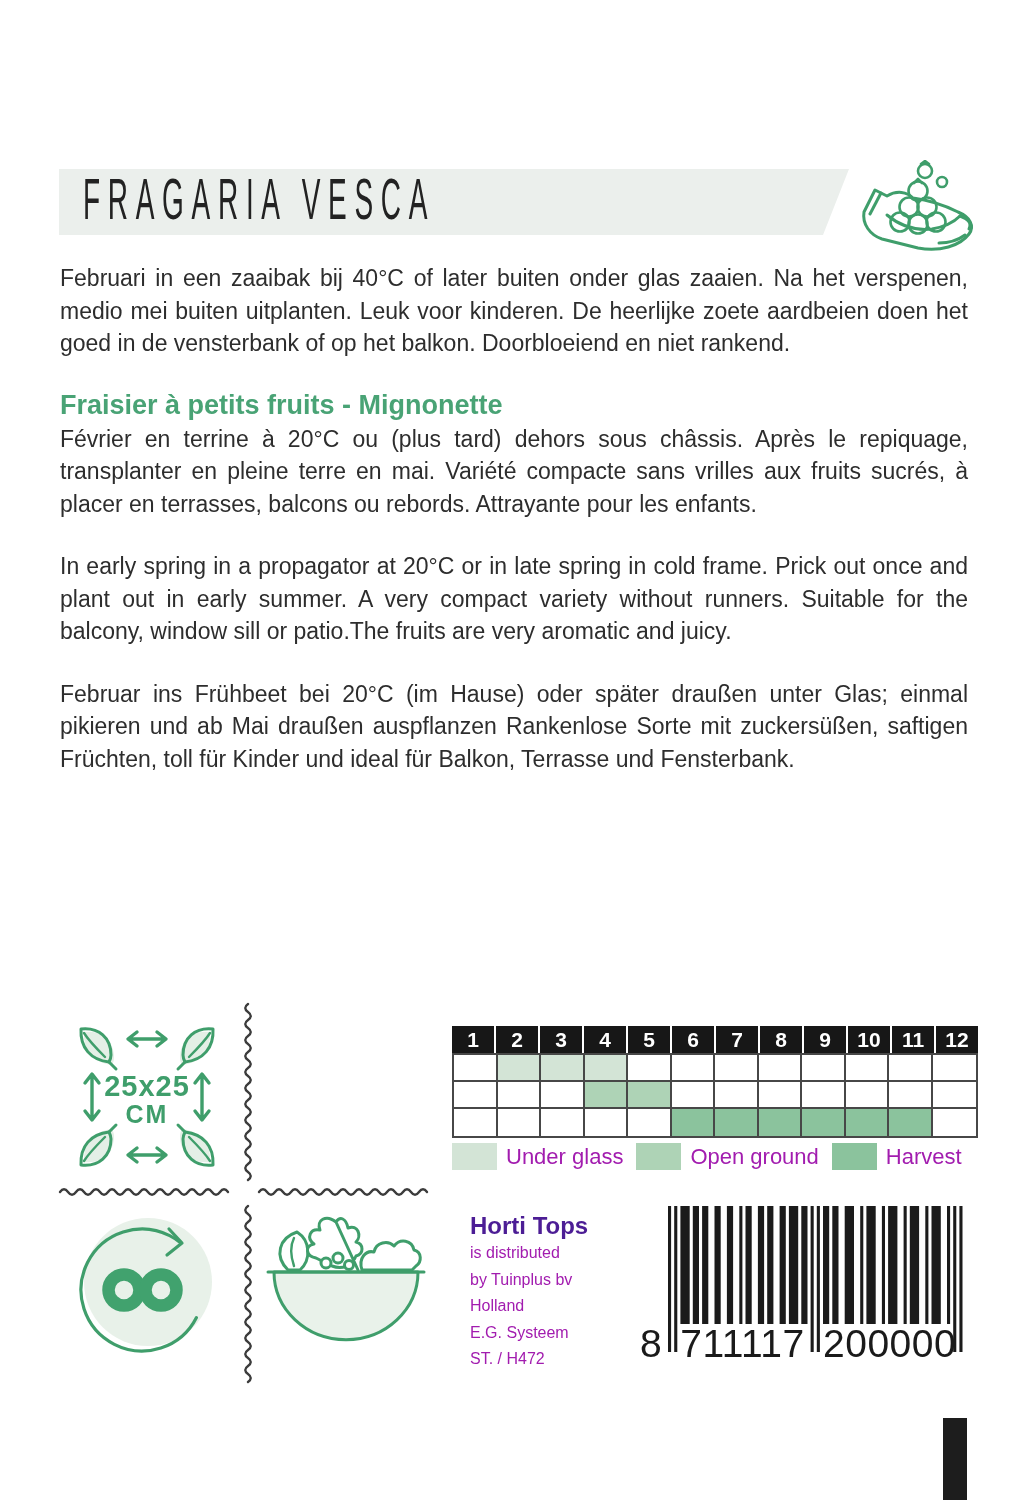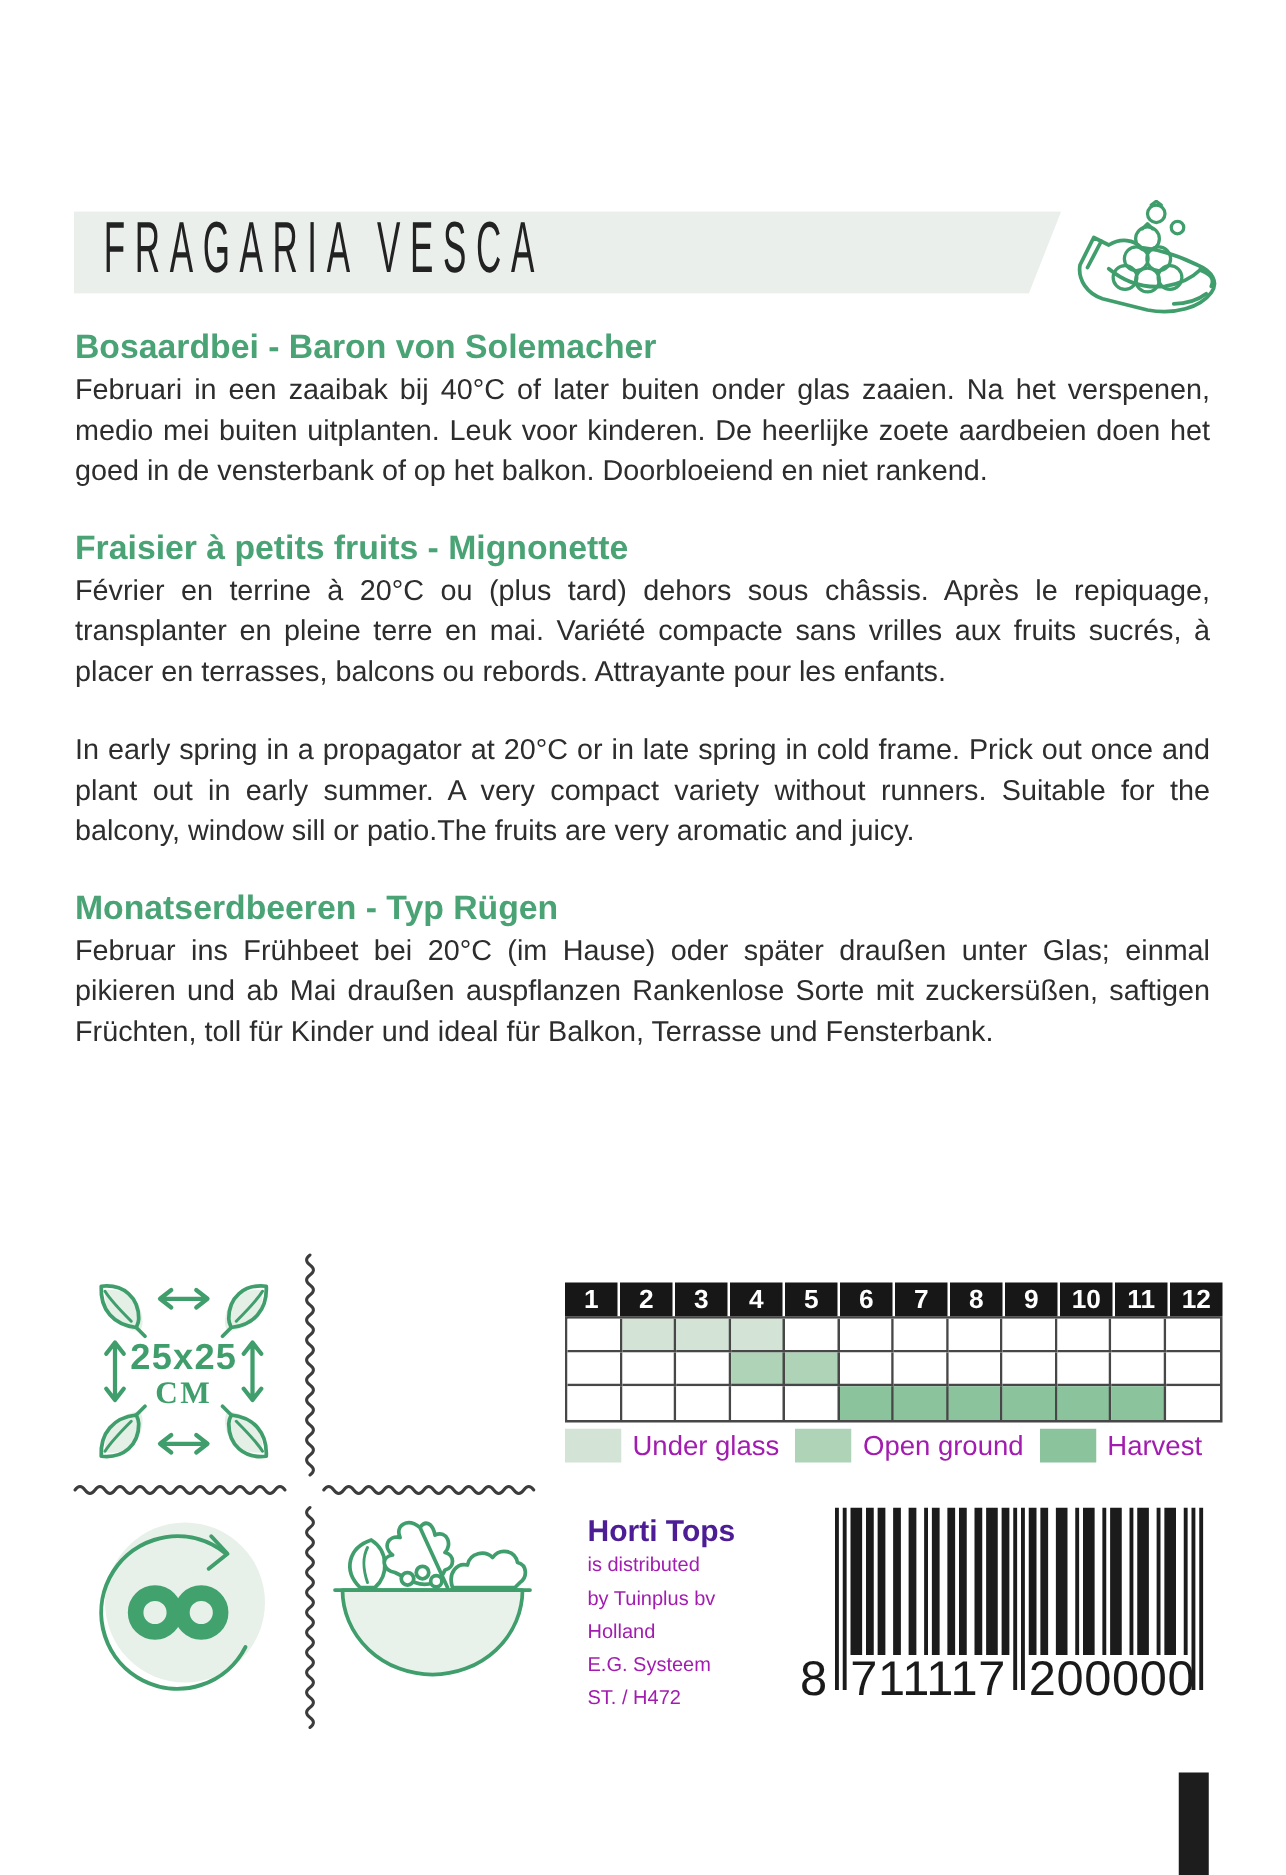--- a/index.html
+++ b/index.html
@@ -27,21 +27,21 @@
   .section p{
     margin:0;font-size:23px;line-height:32.5px;text-align:justify;color:#2d2d2d;
   }
   
   .abs{position:absolute;}
   .wavy{stroke:#3c3c3c;stroke-width:2.4;fill:none;stroke-linecap:round;}
   .spacing-label{
     position:absolute;left:73px;top:1071px;width:148px;text-align:center;color:#3f9e6b;font-weight:bold;
   }
   .spacing-label .l1{font-size:29px;line-height:30px;letter-spacing:1px;}
-  .spacing-label .l2{font-size:25px;line-height:27px;letter-spacing:2px;font-family:Liberation Serif, serif;}
+  .spacing-label .l2{font-size:25px;line-height:27px;letter-spacing:2px;}
   
   .calendar{position:absolute;left:452px;top:1026px;width:526px;}
   .cal-head{display:grid;grid-template-columns:repeat(12,1fr);gap:2px;}
   .cal-h{
     background:#171717;color:#fff;font-weight:bold;font-size:21px;height:27px;line-height:27px;text-align:center;
   }
   .cal-body{
     display:grid;grid-template-columns:repeat(12,1fr);grid-template-rows:repeat(3,27px);
     border:2px solid #474747;border-top:2px solid #474747;margin-top:0;
   }
@@ -94,32 +94,30 @@
       </g>
       <g class="icon-stroke" stroke-width="3">
         <path d="M39,55 C51,65 66,71 84,69 C96,67 106,62 112,56" fill="none"></path>
         <path d="M112,56 C120,59 124,63 121,69 M117,75 C109,81 99,83 91,83" fill="none"></path>
       </g>
     </svg>
   </div>
 
   <div class="content">
     <div class="section">
-      <h2>Bosaardbei - Baron von Solemacher</h2>
       <p>Februari in een zaaibak bij 40°C of later buiten onder glas zaaien. Na het verspenen, medio mei buiten uitplanten. Leuk voor kinderen. De heerlijke zoete aardbeien doen het goed in de vensterbank of op het balkon. Doorbloeiend en niet rankend.</p>
     </div>
     <div class="section">
       <h2>Fraisier à petits fruits - Mignonette</h2>
       <p>Février en terrine à 20°C ou (plus tard) dehors sous châssis. Après le repiquage, transplanter en pleine terre en mai. Variété compacte sans vrilles aux fruits sucrés, à placer en terrasses, balcons ou rebords. Attrayante pour les enfants.</p>
     </div>
     <div class="section">
       <p>In early spring in a propagator at 20°C or in late spring in cold frame. Prick out once and plant out in early summer. A very compact variety without runners. Suitable for the balcony, window sill or patio.The fruits are very aromatic and juicy.</p>
     </div>
     <div class="section">
-      <h2>Monatserdbeeren - Typ Rügen</h2>
       <p>Februar ins Frühbeet bei 20°C (im Hause) oder später draußen unter Glas; einmal pikieren und ab Mai draußen auspflanzen Rankenlose Sorte mit zuckersüßen, saftigen Früchten, toll für Kinder und ideal für Balkon, Terrasse und Fensterbank.</p>
     </div>
   </div>
 
   <div class="abs" style="left:73px;top:1023px;">
     <svg width="148" height="148" viewBox="0 0 148 148">
       <defs>
         <g id="leaf">
           <path d="M36,39 C18,37 7,25 8,6 C26,4 38,15 38,32 C38,35 37,37 36,39 Z" transform="translate(3,3)" fill="#e4efe6" stroke="none"></path>
           <path d="M36,39 C18,37 7,25 8,6 C26,4 38,15 38,32 C38,35 37,37 36,39 Z" fill="#fff" class="icon-stroke" stroke-width="3"></path>

